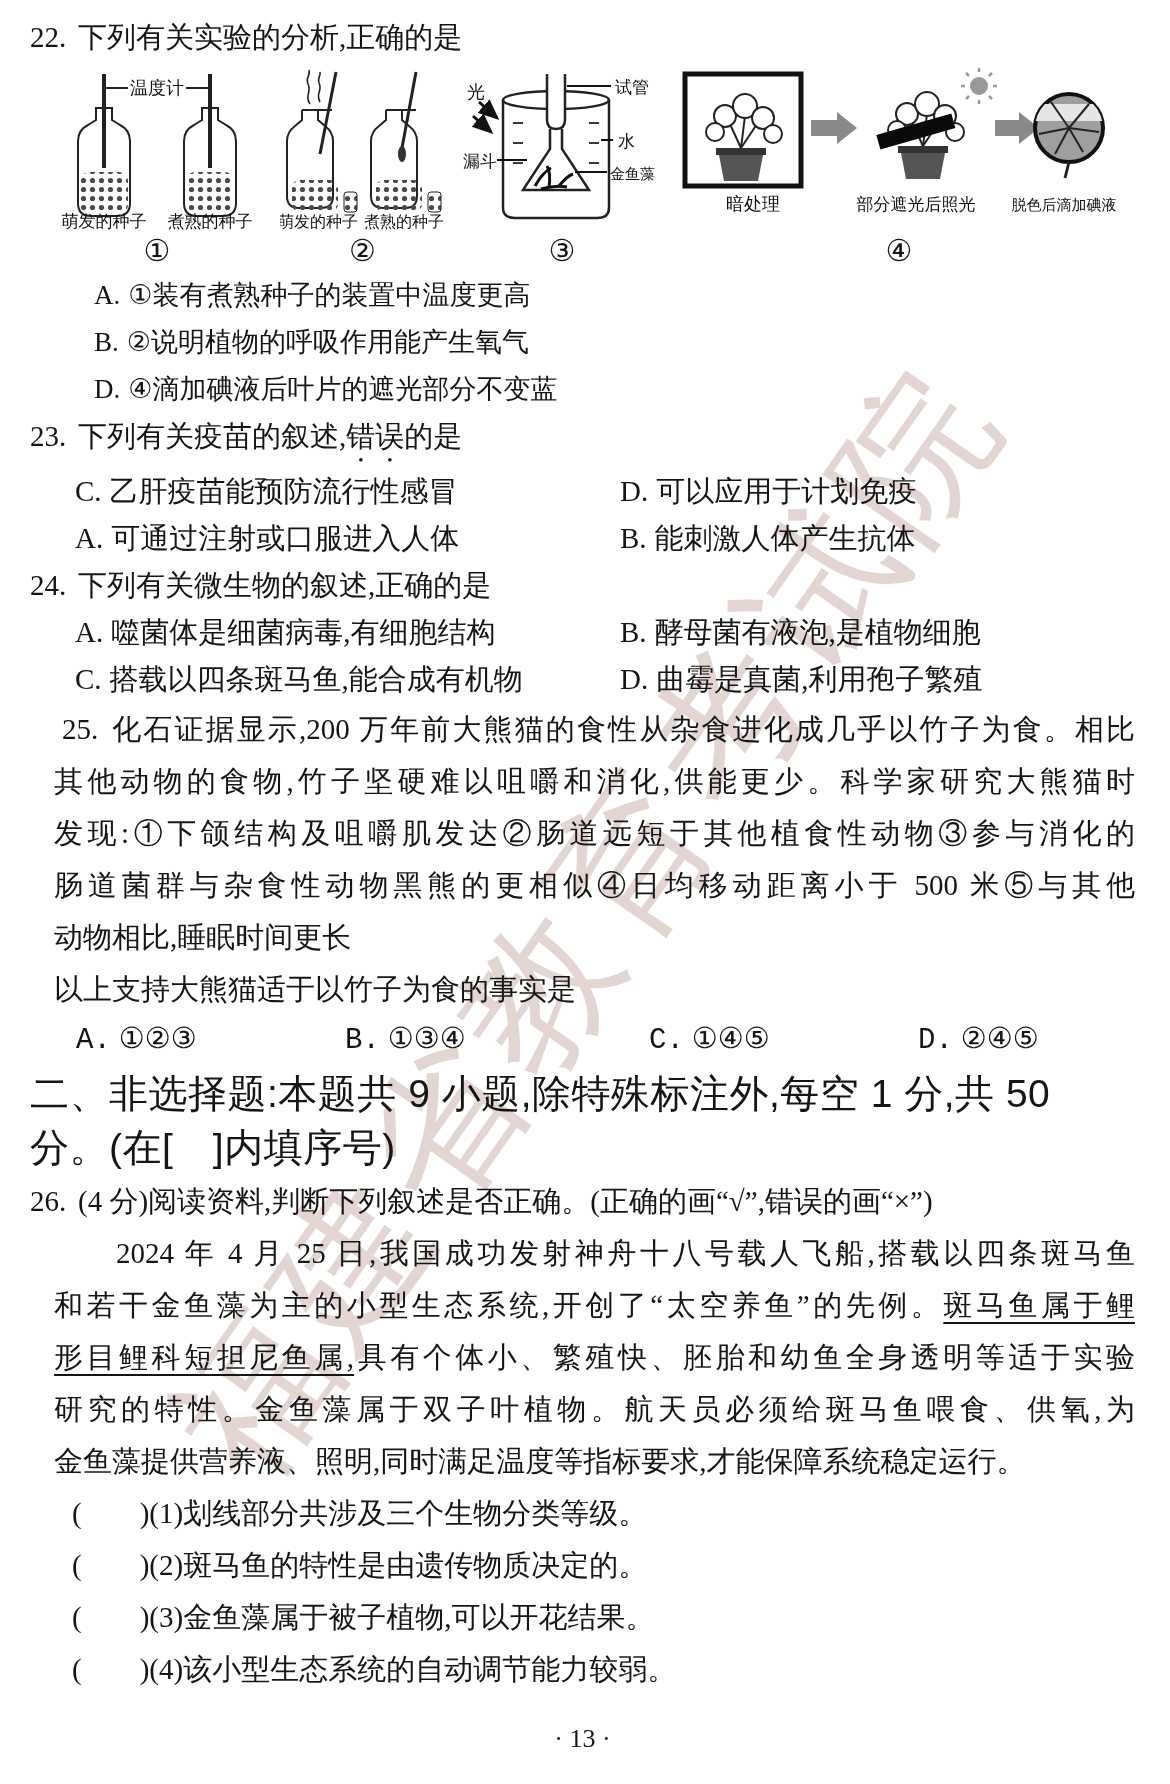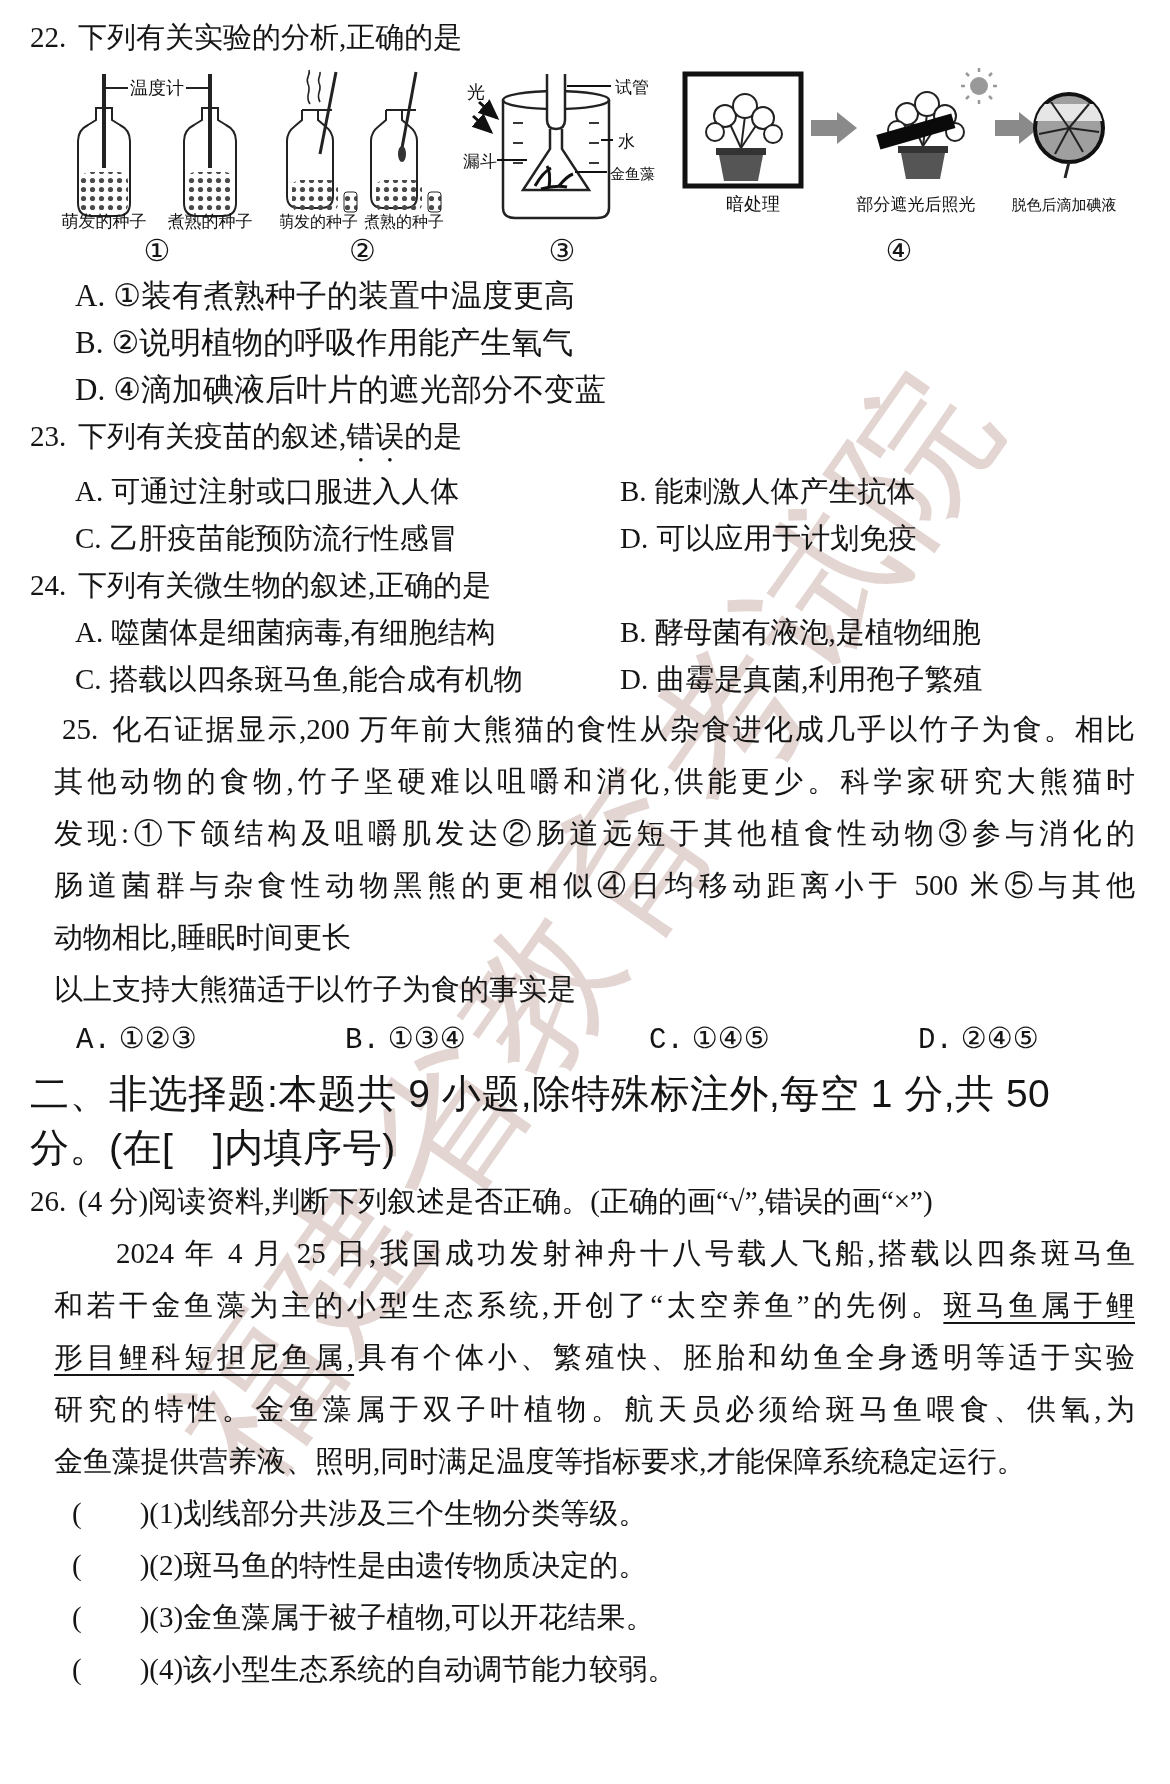--- a/index.html
+++ b/index.html
@@ -11,21 +11,21 @@
   .wm {
     position:absolute; top:820px; left:-170px; width:1520px;
     transform:rotate(-55deg); transform-origin:50% 50%;
     font-size:152px; letter-spacing:12px; white-space:nowrap; text-align:center;
     color:#c9aca6; opacity:.5; z-index:0; pointer-events:none;
     font-family:"DejaVu Serif",serif;
   }
   .content { position:relative; z-index:1; padding:14px 35px 0 30px; }
   .num { display:inline-block; width:48px; }
   .stem { font-size:29px; line-height:46px; }
-  .opt { margin-left:45px; font-size:31px; line-height:47px; }
+  .opt { margin-left:64px; font-size:27px; line-height:47px; }
   .okey { margin-right:8px; }
   .row2 { display:flex; margin-left:45px; font-size:29px; line-height:47px; }
   .row2 .c1 { width:545px; }
   .pline { font-size:29px; line-height:52px; }
   .just { text-align:justify; text-align-last:justify;margin-left:32px; }
   .cont { margin-left:24px; }
   .sec {
     font-family:"Liberation Sans","DejaVu Sans",sans-serif; font-weight:normal;
     font-size:39px; line-height:54px; letter-spacing:0.5px;
   }
@@ -215,26 +215,26 @@
       <span style="width:198px">③</span>
       <span style="width:440px">④</span>
     </div>
 
     <div class="opt"><span class="okey">A.</span><span>①装有煮熟种子的装置中温度更高</span></div>
     <div class="opt"><span class="okey">B.</span><span>②说明植物的呼吸作用能产生氧气</span></div>
     <div class="opt"><span class="okey">D.</span><span>④滴加碘液后叶片的遮光部分不变蓝</span></div>
 
     <div class="stem" style="line-height:47px"><span class="num">23.</span><span>下列有关疫苗的叙述,</span><span class="emph">错误</span><span>的是</span></div>
     <div class="row2">
+      <div class="c1"><span class="okey">C.</span><span>乙肝疫苗能预防流行性感冒</span></div>
+      <div><span class="okey">D.</span><span>可以应用于计划免疫</span></div>
+    </div>
+    <div class="row2">
       <div class="c1"><span class="okey">A.</span><span>可通过注射或口服进入人体</span></div>
       <div><span class="okey">B.</span><span>能刺激人体产生抗体</span></div>
-    </div>
-    <div class="row2">
-      <div class="c1"><span class="okey">C.</span><span>乙肝疫苗能预防流行性感冒</span></div>
-      <div><span class="okey">D.</span><span>可以应用于计划免疫</span></div>
     </div>
 
     <div class="stem" style="line-height:47px"><span class="num">24.</span><span>下列有关微生物的叙述,正确的是</span></div>
     <div class="row2">
       <div class="c1"><span class="okey">A.</span><span>噬菌体是细菌病毒,有细胞结构</span></div>
       <div><span class="okey">B.</span><span>酵母菌有液泡,是植物细胞</span></div>
     </div>
     <div class="row2">
       <div class="c1"><span class="okey">C.</span><span>搭载以四条斑马鱼,能合成有机物</span></div>
       <div><span class="okey">D.</span><span>曲霉是真菌,利用孢子繁殖</span></div>
@@ -260,14 +260,15 @@
     <div class="pline just cont"><span>和若干金鱼藻为主的小型生态系统,开创了“太空养鱼”的先例。</span><span class="u">斑马鱼属于鲤</span></div>
     <div class="pline just cont"><span class="u">形目鲤科短担尼鱼属,</span><span>具有个体小、繁殖快、胚胎和幼鱼全身透明等适于实验</span></div>
     <div class="pline just cont"><span>研究的特性。金鱼藻属于双子叶植物。航天员必须给斑马鱼喂食、供氧,为</span></div>
     <div class="pline cont"><span>金鱼藻提供营养液、照明,同时满足温度等指标要求,才能保障系统稳定运行。</span></div>
 
     <div class="item"><span>(　　)</span><span>(1)</span><span>划线部分共涉及三个生物分类等级。</span></div>
     <div class="item"><span>(　　)</span><span>(2)</span><span>斑马鱼的特性是由遗传物质决定的。</span></div>
     <div class="item"><span>(　　)</span><span>(3)</span><span>金鱼藻属于被子植物,可以开花结果。</span></div>
     <div class="item"><span>(　　)</span><span>(4)</span><span>该小型生态系统的自动调节能力较弱。</span></div>
 
+    <div class="footer">· 13 ·</div>
   </div>
 </div>
 
 </body></html>

